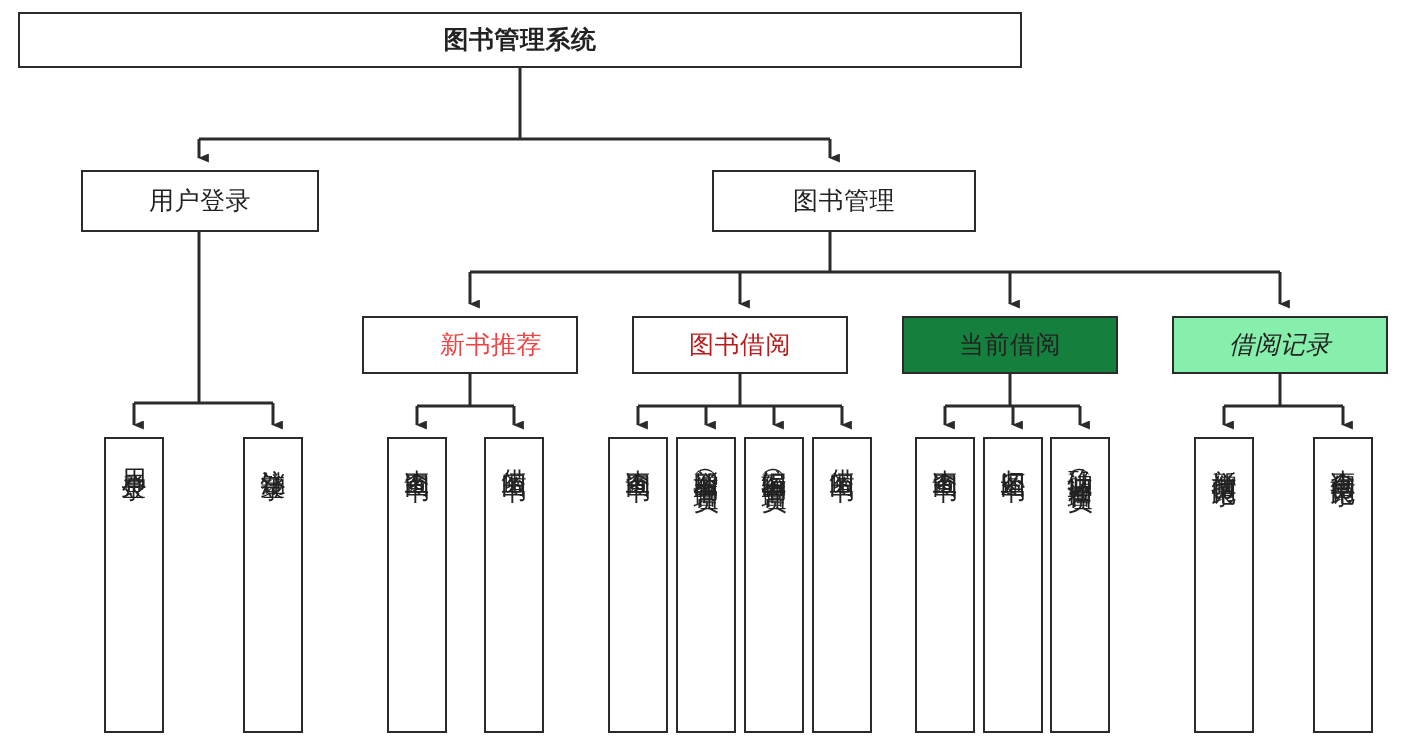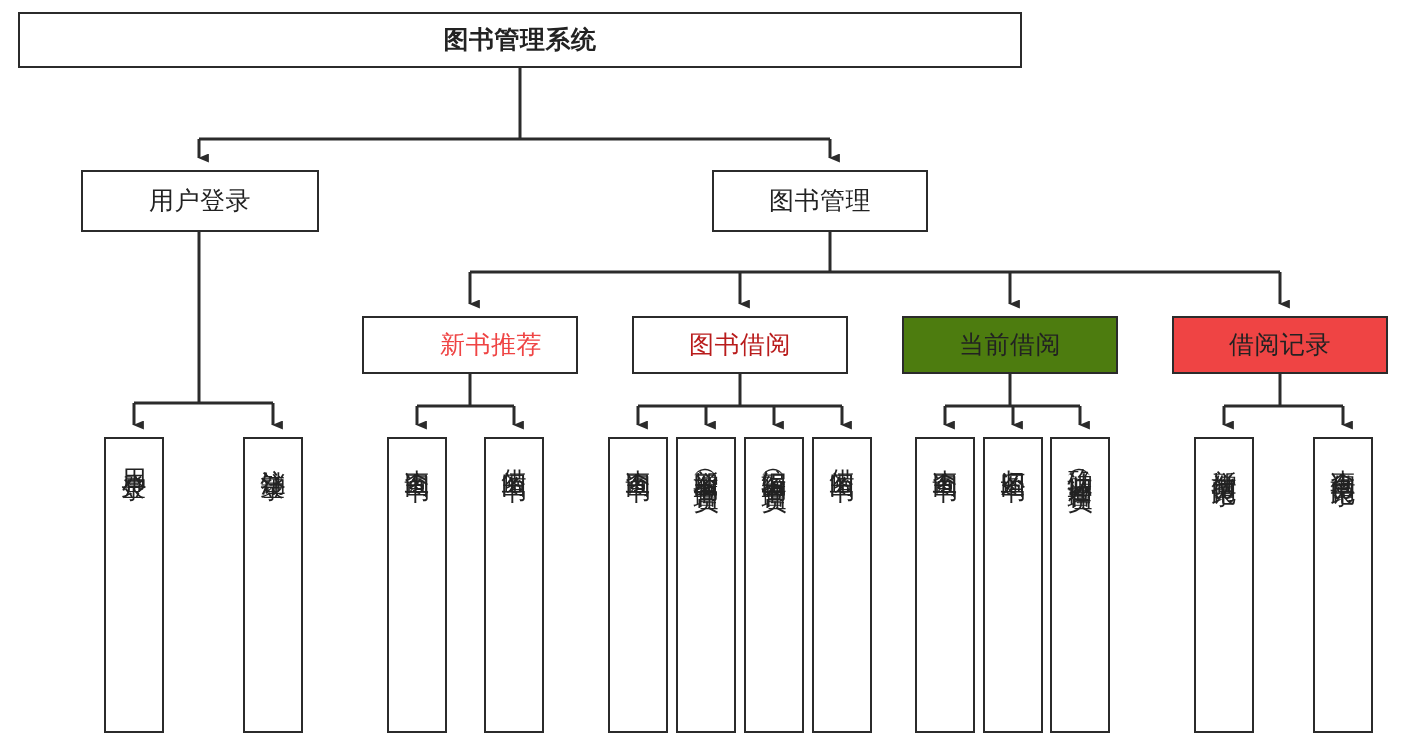--- a/index.html
+++ b/index.html
@@ -129,34 +129,34 @@
     </g>
   </svg>
 
   <div class="node root horiz" style="left: 18px; top: 12px; width: 1004px; height: 56px; border-color: rgb(43, 43, 43); background: rgb(255, 255, 255); font-weight: bold;">
     <span class="node-label" style="color: rgb(34, 34, 34);">图书管理系统</span>
   </div>
 
   <div class="node horiz" style="left: 81px; top: 170px; width: 238px; height: 62px; border-color: rgb(43, 43, 43); background: rgb(255, 255, 255);">
     <span class="node-label" style="color: rgb(34, 34, 34);">用户登录</span>
   </div>
-  <div class="node horiz" style="left: 712px; top: 170px; width: 216px; height: 62px; border-color: rgb(43, 43, 43); background: rgb(255, 255, 255);">
+  <div class="node horiz" style="left: 712px; top: 170px; width: 264px; height: 62px; border-color: rgb(43, 43, 43); background: rgb(255, 255, 255);">
     <span class="node-label" style="color: rgb(34, 34, 34);">图书管理</span>
   </div>
 
   <div class="node horiz" style="left: 362px; top: 316px; width: 216px; height: 58px; border-color: rgb(43, 43, 43); background: rgb(255, 255, 255);">
     <span class="node-label" style="color: #ef4444; margin-left: 42px;">新书推荐</span>
   </div>
   <div class="node horiz" style="left: 632px; top: 316px; width: 216px; height: 58px; border-color: rgb(43, 43, 43); background: rgb(255, 255, 255);">
     <span class="node-label" style="color: #b91c1c;">图书借阅</span>
   </div>
-  <div class="node horiz" style="left: 902px; top: 316px; width: 216px; height: 58px; border-color: rgb(43, 43, 43); background: #4d7c0f;">
+  <div class="node horiz" style="left: 902px; top: 316px; width: 216px; height: 58px; border-color: rgb(43, 43, 43); background: #15803d;">
     <span class="node-label" style="color: rgb(34, 34, 34);">当前借阅</span>
   </div>
-  <div class="node horiz" style="left: 1172px; top: 316px; width: 216px; height: 58px; border-color: rgb(43, 43, 43); background: #ef4444;">
+  <div class="node horiz" style="left: 1172px; top: 316px; width: 216px; height: 58px; border-color: rgb(43, 43, 43); background: #86efac; font-style: italic;">
     <span class="node-label" style="color: rgb(34, 34, 34);">借阅记录</span>
   </div>
 
   <div class="node vert" style="left: 104px; top: 437px; width: 60px; height: 296px; border-color: rgb(43, 43, 43); background: rgb(255, 255, 255);">
     <span class="node-label" style="color: rgb(34, 34, 34);">用户登录</span>
   </div>
   <div class="node vert" style="left: 243px; top: 437px; width: 60px; height: 296px; border-color: rgb(43, 43, 43); background: rgb(255, 255, 255);">
     <span class="node-label" style="color: rgb(34, 34, 34);">注销登录</span>
   </div>
   <div class="node vert" style="left: 387px; top: 437px; width: 60px; height: 296px; border-color: rgb(43, 43, 43); background: rgb(255, 255, 255);">

